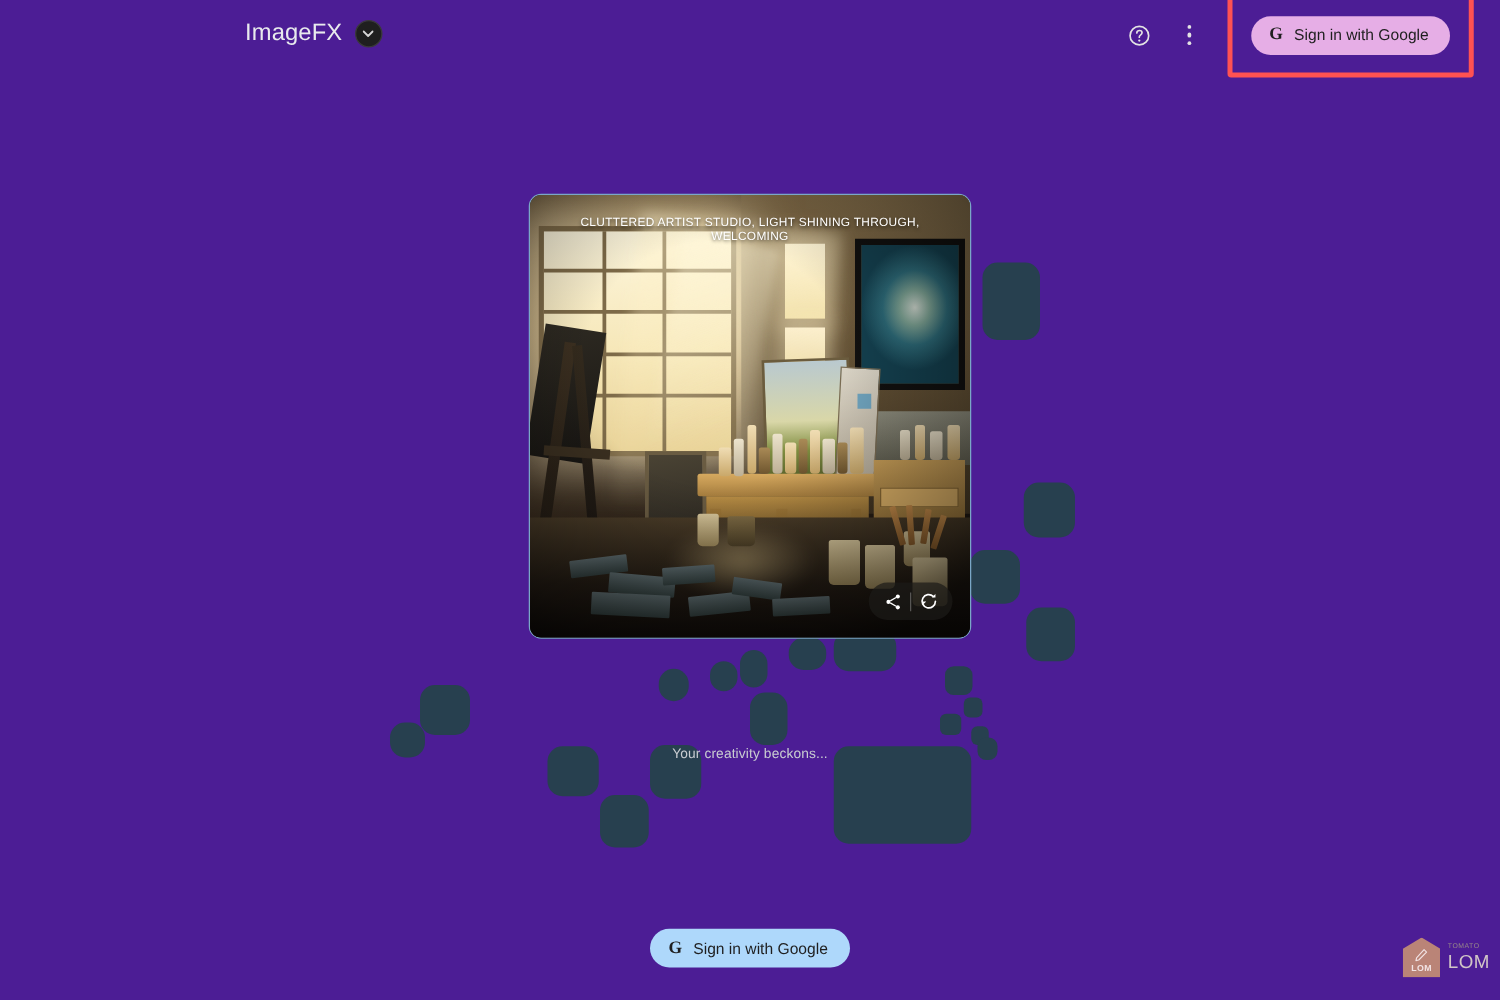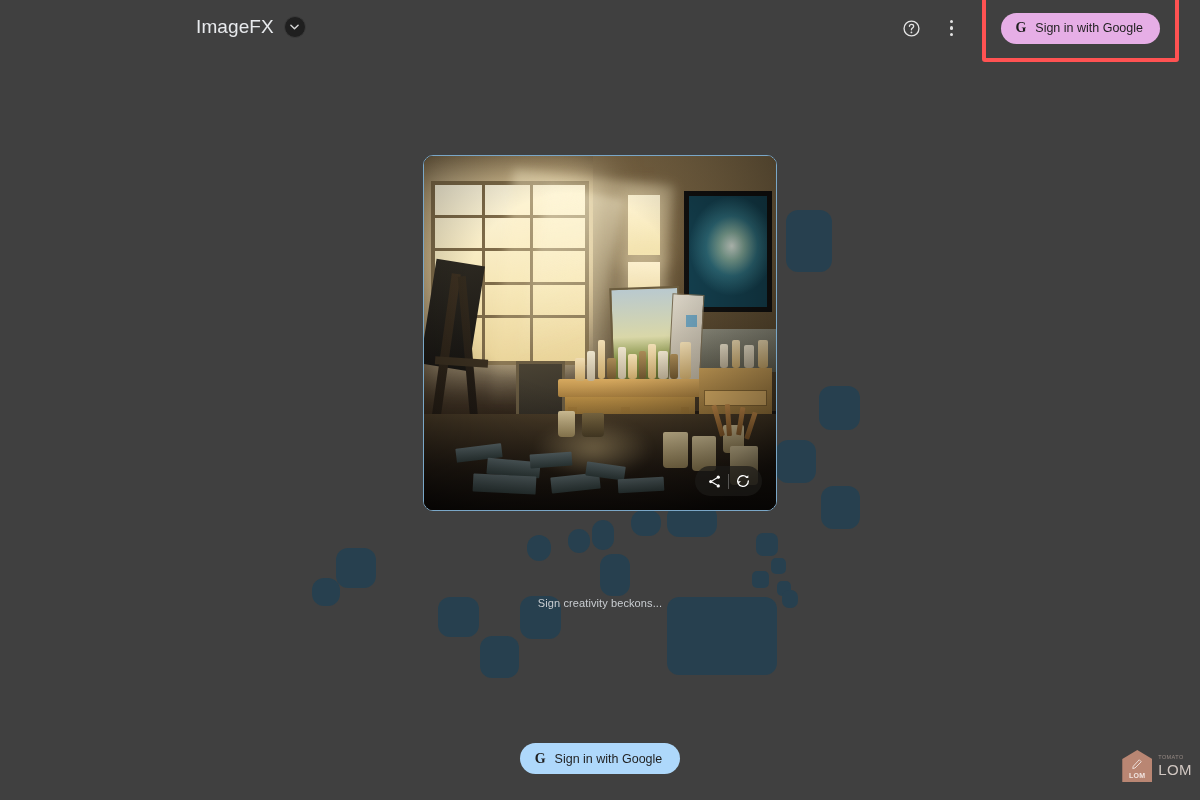--- a/index.html
+++ b/index.html
@@ -10,21 +10,21 @@
     height: 800px;
     overflow: hidden;
     background: #000000;
     font-family: "Liberation Sans", sans-serif;
   }
 
   #app {
     position: relative;
     width: 1200px;
     height: 800px;
-    background: #404040;
+    background: #4c1d95;
     overflow: hidden;
   }
 
   
   #bg-shapes {
     position: absolute;
     inset: 0;
     pointer-events: none;
     z-index: 0;
   }
@@ -638,20 +638,21 @@
         <div class="bucket" style="left:85%; top:76%; width:6%; height:8%;"></div>
         <div class="bucket" style="left:87%; top:82%; width:8%; height:11%;"></div>
         <div class="brushes" style="left:84%; top:70%; width:1.4%; height:9%; transform:rotate(-16deg);"></div>
         <div class="brushes" style="left:86%; top:70%; width:1.4%; height:9%; transform:rotate(-4deg);"></div>
         <div class="brushes" style="left:88.5%; top:71%; width:1.4%; height:8%; transform:rotate(9deg);"></div>
         <div class="brushes" style="left:91%; top:72%; width:1.4%; height:8%; transform:rotate(18deg);"></div>
 
         <div class="layer" id="vignette"></div>
       </div>
 
+      <div id="img-caption">CLUTTERED ARTIST STUDIO, LIGHT SHINING THROUGH, WELCOMING</div>
 
       <div id="img-actions">
         <div class="act-btn">
           <svg width="15" height="15" viewBox="0 0 24 24" aria-hidden="true">
             <circle cx="18" cy="5" r="2.6" fill="#ffffff"></circle>
             <circle cx="6" cy="12" r="2.6" fill="#ffffff"></circle>
             <circle cx="18" cy="19" r="2.6" fill="#ffffff"></circle>
             <path d="M8.3 10.8 L15.8 6.4 M8.3 13.2 L15.8 17.6" stroke="#ffffff" stroke-width="1.7" fill="none"></path>
           </svg>
         </div>
@@ -659,21 +660,21 @@
         <div class="act-btn">
           <svg width="16" height="16" viewBox="0 0 24 24" aria-hidden="true">
             <path d="M20 12a8 8 0 1 1-2.6-5.9" fill="none" stroke="#ffffff" stroke-width="2" stroke-linecap="round"></path>
             <path d="M20 3.2 L20 7.6 L15.6 7.6 Z" fill="#ffffff"></path>
             <path d="M4.6 16.6 L4.6 12.2 L9 12.2 Z" fill="#ffffff"></path>
           </svg>
         </div>
       </div>
     </div>
 
-    <div id="subheadline">Sign creativity beckons...</div>
+    <div id="subheadline">Your creativity beckons...</div>
 
     <div id="signin-bottom-wrap">
       <button class="gbtn" id="signin-bottom-btn">
         <span class="glogo">G</span>
         <span>Sign in with Google</span>
       </button>
     </div>
 
   </div>
 

